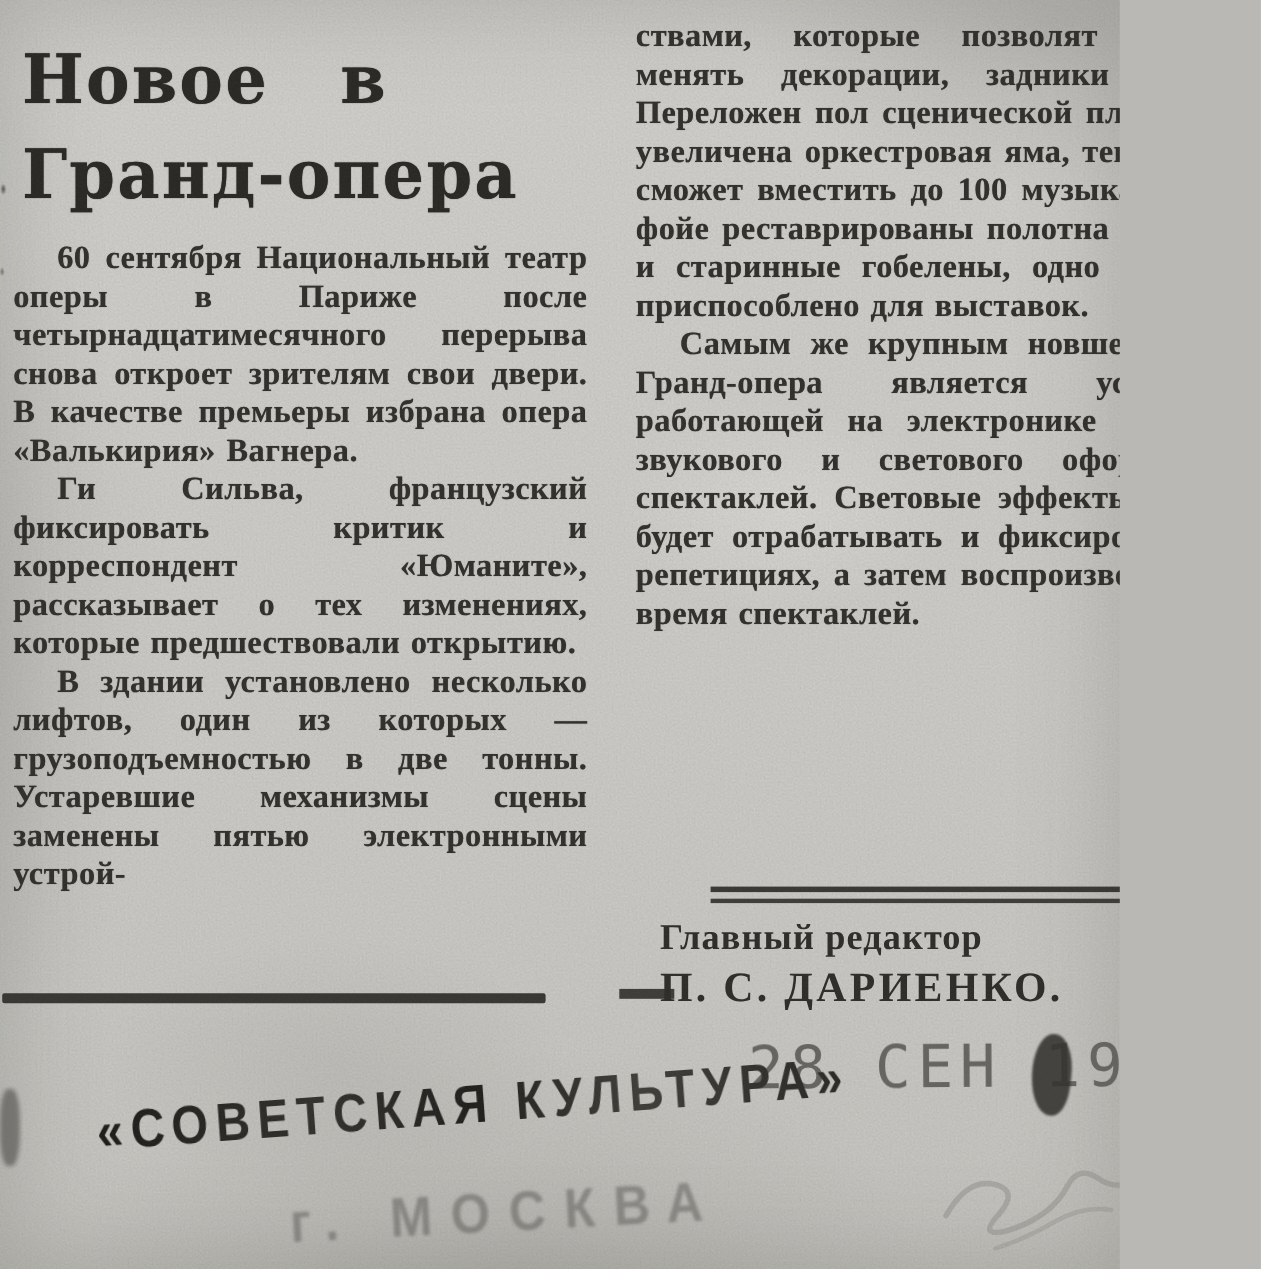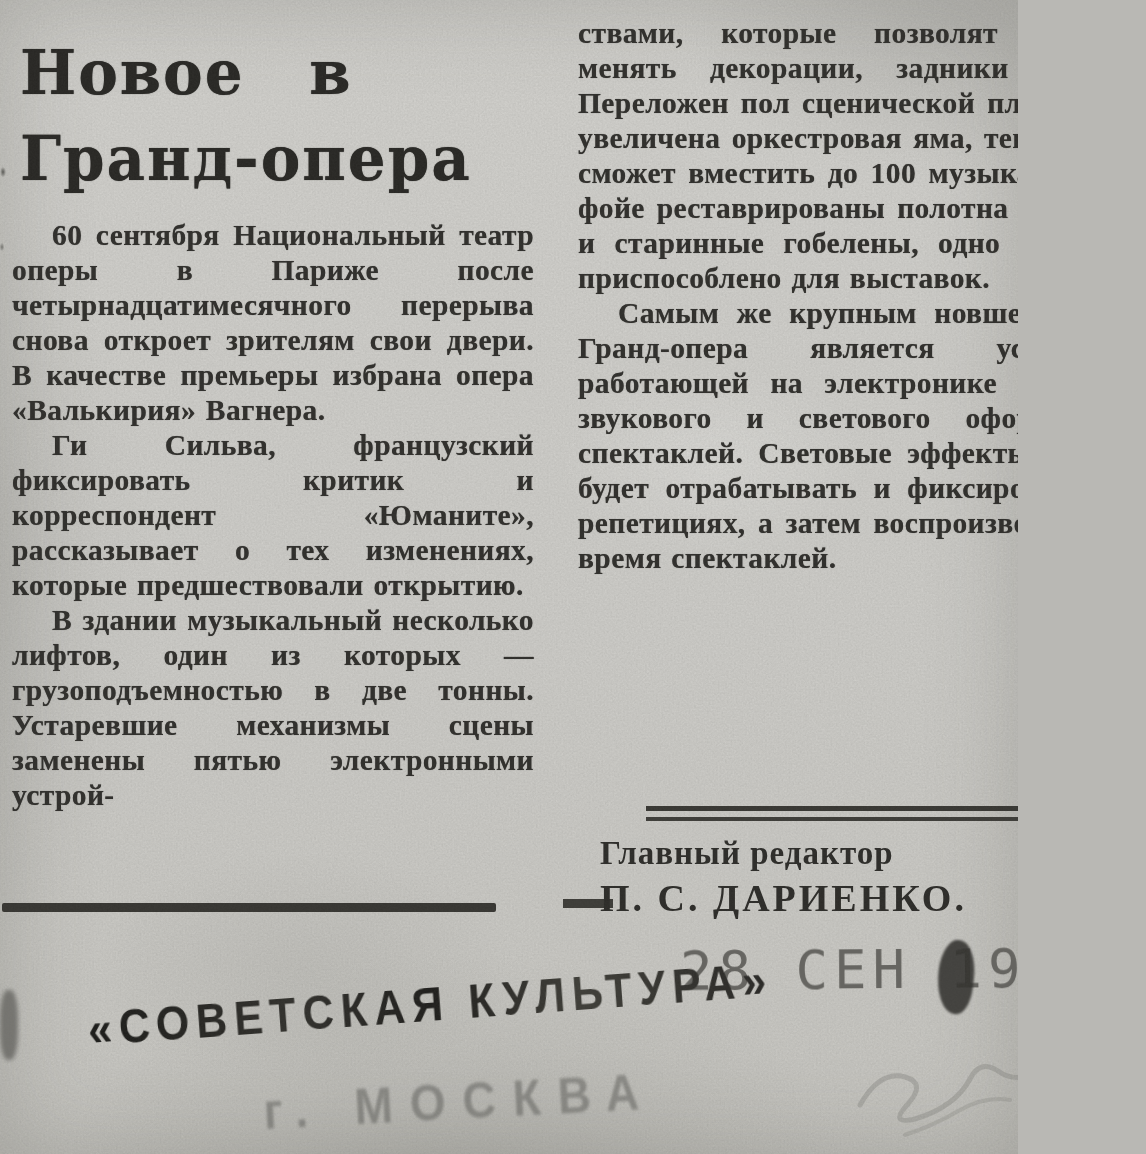--- a/index.html
+++ b/index.html
@@ -77,21 +77,21 @@
 
 <div class="page">
 
   <div class="col-left">
     <h1 class="headline">
       <span class="h-line first">Новое в</span>
       <span class="h-line">Гранд-опера</span>
     </h1>
     <p class="body indent">60 сентября Национальный театр оперы в Париже после четырнадцатимесячного перерыва снова откроет зрителям свои  двери. В качестве премьеры избрана опера «Валькирия» Вагнера.</p>
     <p class="body indent">Ги Сильва, французский фиксировать критик и корреспондент «Юманите», рассказывает о тех изменениях, которые предшествовали открытию.</p>
-    <p class="body indent">В здании музыкальный несколько лифтов, один из которых — грузоподъемностью в две тонны. Устаревшие механизмы сцены заменены пятью электронными устрой-</p>
+    <p class="body indent">В здании установлено несколько лифтов, один из которых — грузоподъемностью в две тонны. Устаревшие механизмы сцены заменены пятью электронными устрой-</p>
   </div>
 
   <div class="col-right">
     <p class="body">ствами, которые позволят быстро менять декорации, задники сцены. Переложен пол сценической площадки, увеличена оркестровая яма, теперь она сможет вместить до 100 музыкантов. В фойе реставрированы полотна Клэрена и старинные гобелены, одно из фойе приспособлено для выставок.</p>
     <p class="body indent">Самым же крупным новшеством в Гранд-опера является установка работающей на электронике системы звукового и светового оформления спектаклей. Световые эффекты можно будет отрабатывать и фиксировать на репетициях, а затем воспроизводить во время спектаклей.</p>
   </div>
 
   <div class="rule-left"></div>
   <div class="rule-dash"></div>
 

